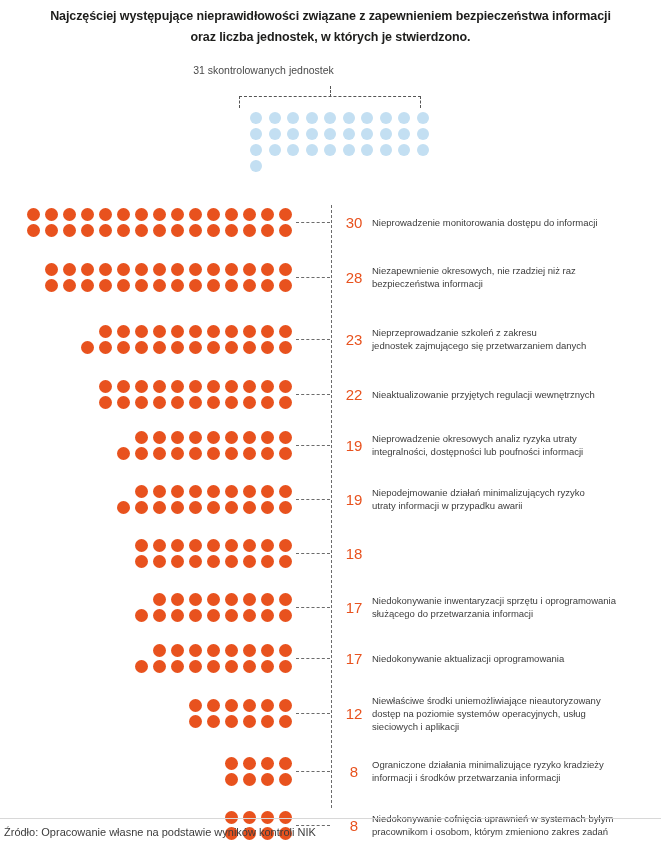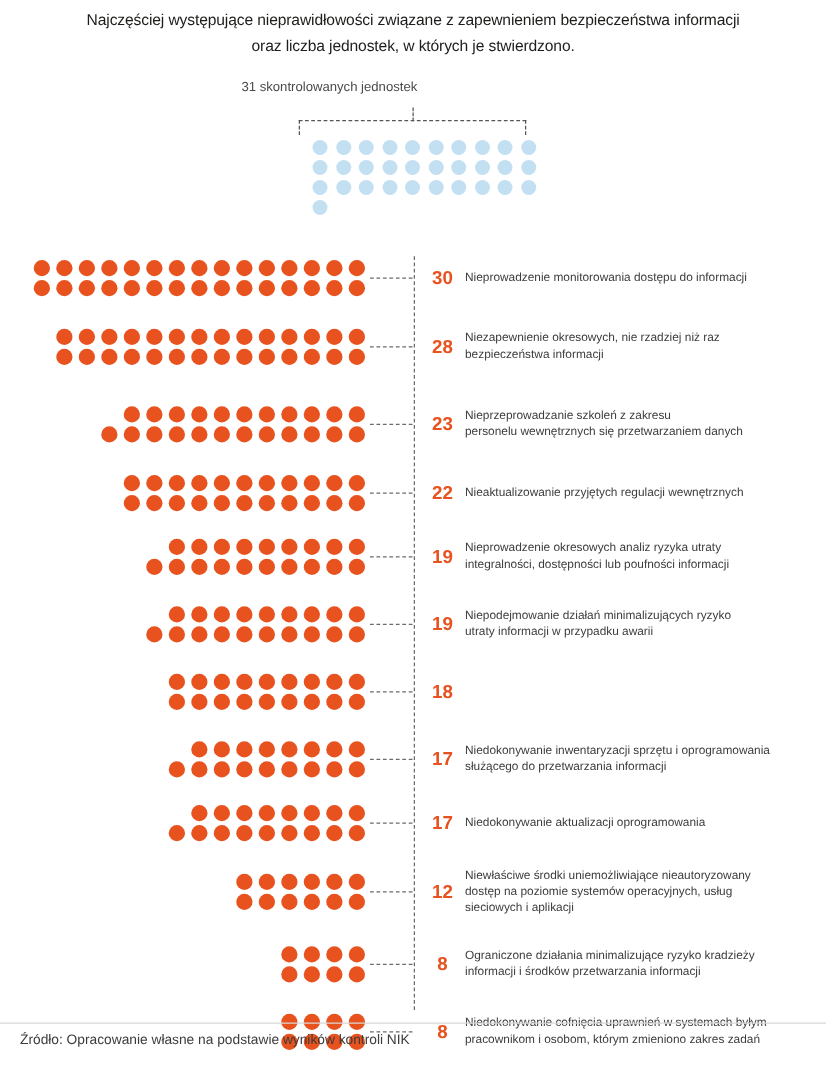--- a/index.html
+++ b/index.html
@@ -17,21 +17,21 @@
   }
 
   
   #title {
     position: absolute;
     top: 6px;
     left: 0;
     width: 661px;
     text-align: center;
     font-size: 12.5px;
-    font-weight: normal;
+    font-weight: bold;
     line-height: 21px;
     color: #1d1d1b;
     letter-spacing: -0.1px;
   }
   #title .line2 { display: block; text-align: center; }
 
   
   #legend-caption {
     position: absolute;
     top: 64px;
@@ -118,21 +118,21 @@
     width: 34px;
     height: 0;
     border-top: 1px dashed #6b6b6b;
     margin-right: 0;
   }
   .value {
     flex: 0 0 42px;
     width: 42px;
     text-align: center;
     font-size: 15px;
-    font-weight: bold;
+    font-weight: normal;
     color: #e8521e;
     padding-left: 6px;
     box-sizing: border-box;
   }
   .label {
     flex: 1 1 auto;
     font-size: 9.5px;
     line-height: 13px;
     color: #3c3c3c;
     padding-right: 6px;
@@ -152,21 +152,21 @@
   #footer-rule {
     position: absolute;
     left: 0;
     top: 818px;
     width: 661px;
     height: 1px;
     background: #d8d8d8;
   }
   #footer {
     position: absolute;
-    left: 16px;
+    left: 4px;
     top: 826px;
     font-size: 11px;
     color: #3c3c3c;
   }
 </style>
 </head>
 <body>
 
 <div id="title">
   <span>Najczęściej występujące nieprawidłowości związane z zapewnieniem bezpieczeństwa informacji</span>
@@ -331,21 +331,21 @@
           <span class="dot-orange"></span>
           <span class="dot-orange"></span>
           <span class="dot-orange"></span>
           <span class="dot-orange"></span>
         </div>
       </div>
       <div class="connector"></div>
       <div class="value">23</div>
       <div class="label">
         <div>Nieprzeprowadzanie szkoleń z zakresu</div>
-        <div>personelu wewnętrznych się przetwarzaniem danych</div>
+        <div>jednostek zajmującego się przetwarzaniem danych</div>
       </div>
     </div>
     <div class="row" style="height: 48px;">
       <div class="dots-col">
         <div class="dot-row">
           <span class="dot-orange"></span>
           <span class="dot-orange"></span>
           <span class="dot-orange"></span>
           <span class="dot-orange"></span>
           <span class="dot-orange"></span>

